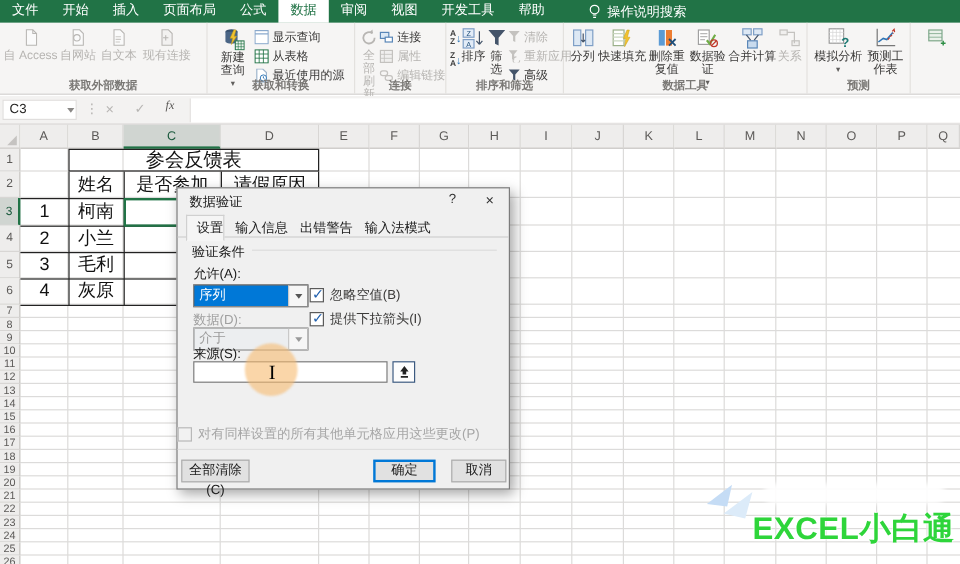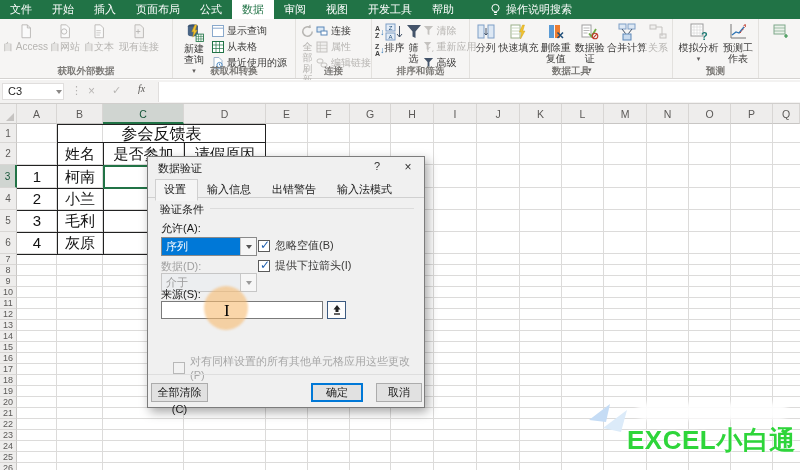--- a/index.html
+++ b/index.html
@@ -73,21 +73,21 @@
   .wm-text{position:absolute;left:627px;top:423px;font-size:26px;font-weight:bold;color:#2ed53a;z-index:4;
            text-shadow:0 0 2px #fff,0 0 3px #fff;letter-spacing:0.5px;white-space:nowrap;}
 
   
   .dlg{position:absolute;left:147px;top:156px;width:278px;height:252px;background:#f0f0f0;
        border:1px solid #7c7c7c;box-shadow:3px 4px 10px rgba(0,0,0,0.35);z-index:10;font-size:11px;}
   .dlg-title{position:absolute;left:10px;top:4px;color:#1a1a1a;}
   .dlg-help{position:absolute;right:38px;top:3px;width:18px;text-align:center;color:#333;font-size:11px;}
   .dlg-close{position:absolute;right:6px;top:3px;width:20px;text-align:center;color:#333;font-size:12px;}
   #dlg-tabs{position:absolute;left:7px;top:22px;display:flex;z-index:2;}
-  .dtab{padding:2px 11px 3px 8px;color:#1a1a1a;border:1px solid transparent;}
+  .dtab{padding:2px 0 3px 8px;color:#1a1a1a;border:1px solid transparent;}
   .dtab.active{background:#f5f5f5;border:1px solid #d0d0d0;border-bottom:1px solid #f5f5f5;}
   .dlg-tabline{position:absolute;left:0;right:0;top:40px;height:1px;background:#d0d0d0;}
   .dlg-section{position:absolute;left:12px;top:45px;color:#1a1a1a;}
   .dlg-sectline{position:absolute;left:62px;right:10px;top:51px;height:1px;background:#dcdcdc;}
   .dlbl{position:absolute;color:#1a1a1a;}
   .dlbl.grey{color:#a0a0a0;}
   .combo{position:absolute;left:13px;width:96px;height:19px;border:1px solid #8a8a8a;display:flex;background:#404040;}
   .combo .txt{flex:1;font-size:11px;line-height:17px;padding-left:4px;}
   .combo .arr{width:16px;display:flex;align-items:center;justify-content:center;border-left:1px solid #c9c9c9;background:#f6f6f6;}
   .combo.sel .txt{background:#0078d7;color:#fff;}
@@ -633,21 +633,21 @@
 
     <div class="dlbl" style="left:13px;top:130px">来源(S):</div>
     <input class="srcinput" value="" style="">
     <div class="rangebtn">
       <svg width="12" height="12" viewBox="0 0 12 12">
           <path d="M6 1l3.5 4.5H7.5V8h-3V5.5H2.5z" fill="#222"></path>
           <path d="M3 10h6" stroke="#222" stroke-width="1.4"></path>
         </svg>
     </div>
 
-    <div class="cbrow" style="left:25px;top:197px;color:#a6a6a6">
+    <div class="cbrow" style="left:0;top:197px;color:#a6a6a6">
       <span class="cb dis"></span>
       <span>对有同样设置的所有其他单元格应用这些更改(P)</span>
     </div>
 
     <div class="dlg-div"></div>
     <div class="dbtn" style="left:3px;width:57px">全部清除(C)</div>
     <div class="dbtn default" style="left:163px;width:52px">确定</div>
     <div class="dbtn" style="left:228px;width:46px">取消</div>
   </div>
 

